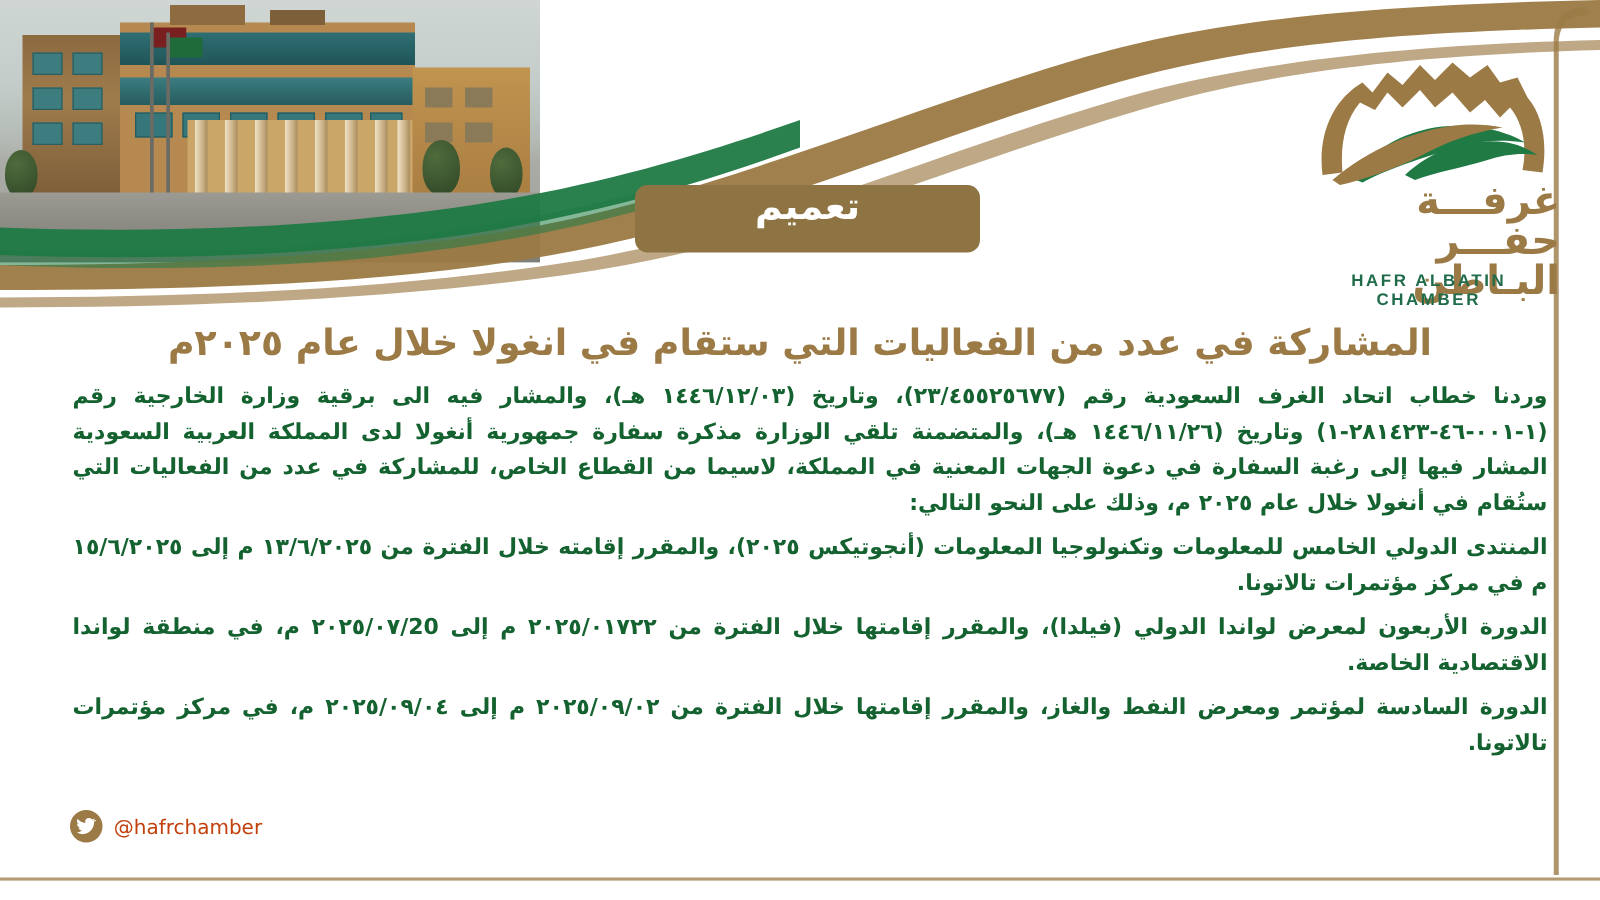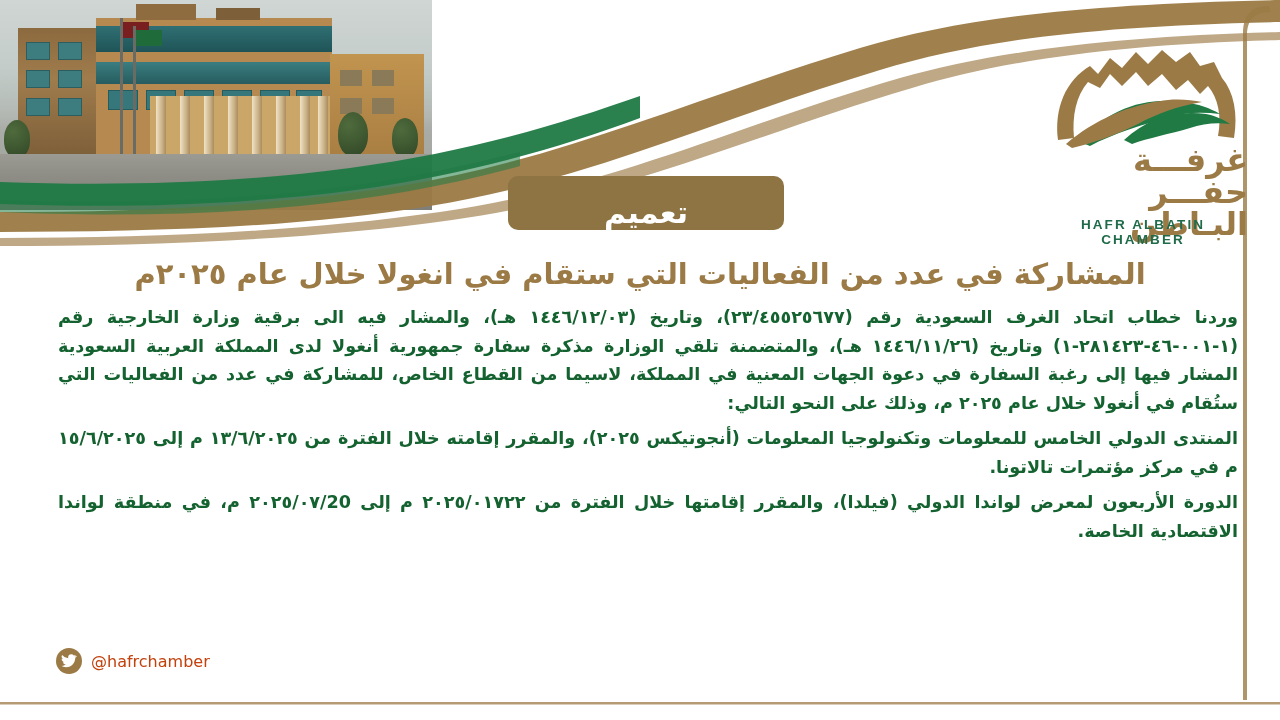--- a/index.html
+++ b/index.html
@@ -130,24 +130,23 @@
   .badge {
     position: absolute;
     left: 508px; top: 148px;
     width: 276px; height: 54px;
     background: #8d7442;
     border-radius: 10px;
     color: #ffffff;
     font-size: 30px;
     font-weight: bold;
     display: flex;
-    align-items: flex-end;
+    align-items: flex-start;
     justify-content: center;
     letter-spacing: 1px;
-    margin-top: 28px;
   }
 
   
   .headline {
     position: absolute;
     left: 40px; right: 40px; top: 222px;
     text-align: center;
     font-size: 29px;
     font-weight: bold;
     color: #9b7a45;
@@ -297,20 +296,21 @@
   <div class="badge">
     <span>تعميم</span>
   </div>
 
   <div class="headline">المشاركة في عدد من الفعاليات التي ستقام في انغولا خلال عام ٢٠٢٥م</div>
 
   <div class="body-text">
     <p>وردنا خطاب اتحاد الغرف السعودية رقم (٢٣/٤٥٥٢٥٦٧٧)، وتاريخ (١٤٤٦/١٢/٠٣ هـ)، والمشار فيه الى  برقية وزارة الخارجية رقم (١-٠٠١-٤٦-٢٨١٤٢٣-١) وتاريخ (١٤٤٦/١١/٢٦ هـ)، والمتضمنة تلقي الوزارة مذكرة سفارة جمهورية أنغولا لدى المملكة العربية السعودية المشار فيها إلى رغبة السفارة في دعوة الجهات المعنية في المملكة، لاسيما من القطاع الخاص، للمشاركة في عدد من الفعاليات التي ستُقام في أنغولا خلال عام ٢٠٢٥ م، وذلك على النحو التالي:</p>
     <p>المنتدى الدولي الخامس للمعلومات وتكنولوجيا المعلومات (أنجوتيكس ٢٠٢٥)، والمقرر إقامته خلال الفترة من ١٣/٦/٢٠٢٥ م إلى ١٥/٦/٢٠٢٥ م في مركز مؤتمرات تالاتونا.</p>
     <p>الدورة الأربعون لمعرض لواندا الدولي (فيلدا)، والمقرر إقامتها خلال الفترة من ٢٠٢٥/٠١٧٢٢ م إلى ٢٠٢٥/٠٧/20 م، في منطقة لواندا الاقتصادية الخاصة.</p>
+    <p>الدورة السادسة لمؤتمر ومعرض النفط والغاز، والمقرر إقامتها خلال الفترة من ٢٠٢٥/٠٩/٠٢ م إلى ٢٠٢٥/٠٩/٠٤ م، في مركز مؤتمرات تالاتونا.</p>
   </div>
 
   <div class="twitter">
     <span class="tw-circle">
       <svg width="16" height="14" viewBox="0 0 24 20">
         <path d="M23 2.6c-.9.4-1.8.7-2.8.8 1-.6 1.8-1.6 2.1-2.7-.9.6-2 1-3.1 1.2A4.9 4.9 0 0 0 15.6 0
                  a4.9 4.9 0 0 0-4.9 4.9c0 .4 0 .8.1 1.1A13.9 13.9 0 0 1 1.7.9 4.9 4.9 0 0 0 3.2 7.4
                  a4.8 4.8 0 0 1-2.2-.6v.1c0 2.4 1.7 4.4 3.9 4.8a4.9 4.9 0 0 1-2.2.1 4.9 4.9 0 0 0 4.6 3.4
                  A9.9 9.9 0 0 1 0 17.3a13.9 13.9 0 0 0 7.5 2.2c9 0 13.9-7.5 13.9-13.9v-.6c1-.7 1.8-1.6 2.5-2.6z" fill="#ffffff"></path>
       </svg>

